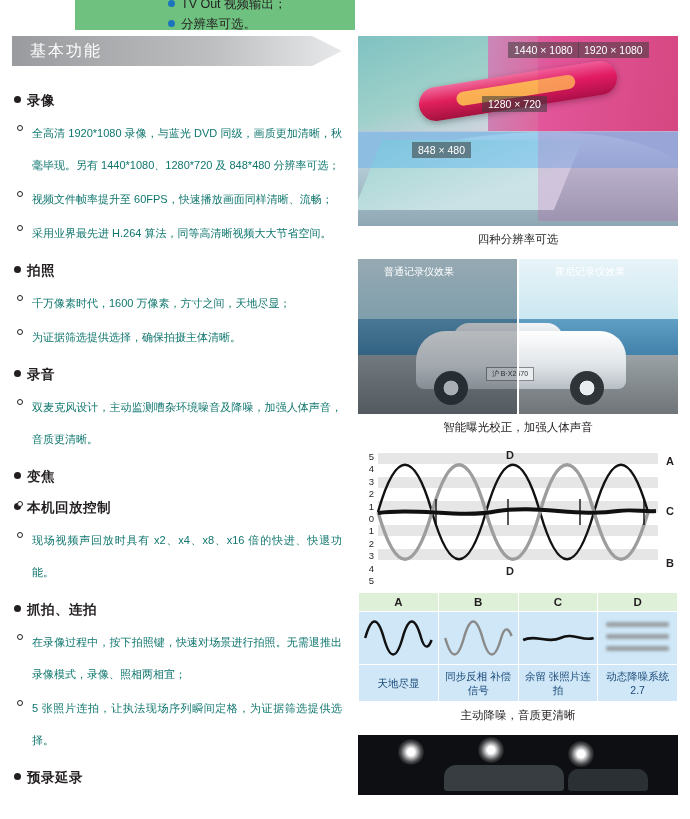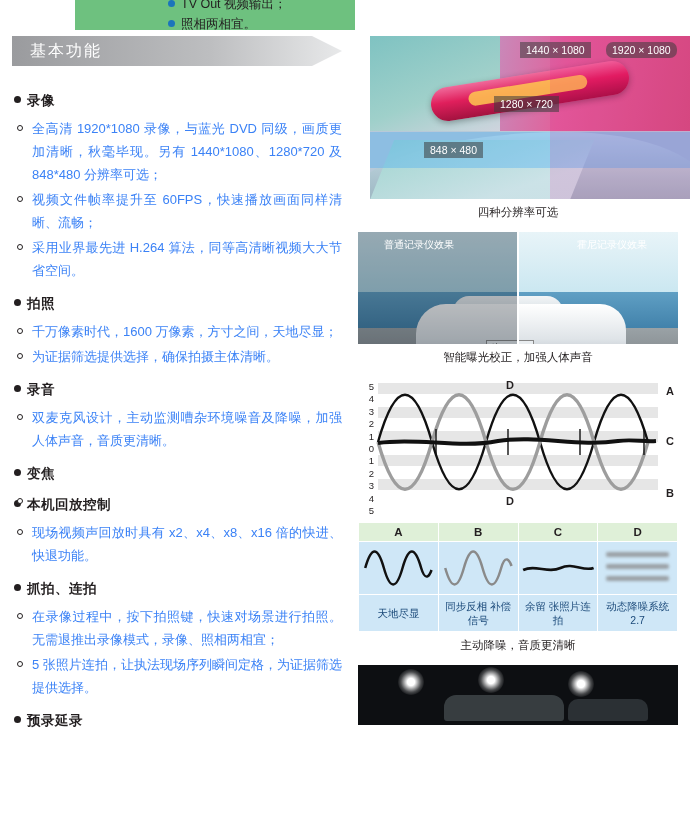--- a/index.html
+++ b/index.html
@@ -88,23 +88,23 @@
     display: inline-block;
     width: 7px; height: 7px;
     border-radius: 50%;
     background: #231f20;
     margin-right: 6px;
     vertical-align: 2px;
   }
   .item {
     position: relative;
     padding-left: 20px;
-    font-size: 13px;
-    line-height: 23px;
-    color: #3b82f6;
+    font-size: 11px;
+    line-height: 32px;
+    color: #0f766e;
     margin-bottom: 2px;
     text-align: justify;
   }
   .item .odot {
     position: absolute;
     left: 5px; top: 8px;
     width: 6px; height: 6px;
     border-radius: 50%;
     border: 1px solid #231f20;
     background: #fff;
@@ -120,24 +120,23 @@
   .caption {
     text-align: center;
     font-size: 11.5px;
     color: #231f20;
     margin: 6px 0 12px 0;
   }
 
   
   .fig1 {
     position: relative;
-    width: 320px; height: 163px;
+    width: 320px; height: 190px;
     overflow: hidden;
     background: #b7c9d8;
-    margin-left: 12px;
   }
   .fig1 .sky {
     position: absolute; left:0; top:0; width:320px; height:95px;
     background: linear-gradient(100deg,#8f7fb8 0%, #c58fbe 35%, #e0629b 60%, #d2527f 100%);
   }
   .fig1 .sky2 {
     position: absolute; left:0; top:0; width:130px; height:95px;
     background: linear-gradient(160deg,#7ec6c2 0%, #9fd4cb 60%, #cfd8e0 100%);
     opacity: .95;
   }
@@ -182,28 +181,28 @@
   }
   .tag {
     position: absolute;
     color: #ffffff;
     font-size: 10.5px;
     padding: 2px 6px;
     background: rgba(60,60,60,.55);
     white-space: nowrap;
   }
   .tag.t1 { left: 150px; top: 6px; }
-  .tag.t2 { left: 236px; top: 6px; border-radius: 7px; }
+  .tag.t2 { left: 220px; top: 6px; }
   .tag.t3 { left: 124px; top: 60px; }
   .tag.t4 { left: 54px; top: 106px; }
 
   
   .fig2 {
     position: relative;
-    width: 320px; height: 112px;
+    width: 320px; height: 155px;
     overflow: hidden;
     background: #7fb7cc;
   }
   .fig2 .skyl { position:absolute; left:0; top:0; width:160px; height:85px; background:linear-gradient(180deg,#cfe6ef 0%, #9fcfe0 100%);}
   .fig2 .skyr { position:absolute; left:160px; top:0; width:160px; height:85px; background:linear-gradient(180deg,#e8f4f8 0%, #bfe2ee 100%);}
   .fig2 .sea  { position:absolute; left:0; top:60px; width:320px; height:40px; background:linear-gradient(180deg,#5f9fc4 0%, #3f7fa8 100%);}
   .fig2 .road { position:absolute; left:0; top:96px; width:320px; height:59px; background:linear-gradient(180deg,#9aa2a6 0%, #6f7478 100%);}
   .fig2 .carbody {
     position:absolute; left:58px; top:72px; width:210px; height:58px;
     background: linear-gradient(180deg,#ffffff 0%, #dfe4e8 60%, #b7bec4 100%);
@@ -229,21 +228,21 @@
     position:absolute; left:159px; top:0; width:2px; height:155px; background:#ffffff;
   }
   .fig2 .dim {
     position:absolute; left:0; top:0; width:159px; height:155px;
     background: rgba(20,30,40,.30);
   }
   .fig2 .lbl {
     position:absolute; top:6px; font-size:10px; color:#ffffff;
   }
   .fig2 .lbl.l { left: 26px; }
-  .fig2 .lbl.r { left: 219px; }
+  .fig2 .lbl.r { left: 197px; }
 
   
   .fig3 {
     position: relative;
     width: 320px; height: 135px;
     background: #ffffff;
     margin-top: 2px;
   }
   .fig3 .axis-nums {
     position: absolute; left: 2px; top: 4px;
@@ -322,21 +321,21 @@
     background: #2f3438; border-radius: 10px 10px 3px 3px; opacity: .9;
   }
 </style>
 </head>
 <body>
 
 <div class="top-strip">
   <div class="greenband"></div>
   <div class="bullets">
     <div><span class="dotfill"></span><span>TV Out 视频输出；</span></div>
-    <div><span class="dotfill"></span><span>照相两相宜。</span></div>
+    <div><span class="dotfill"></span><span>分辨率可选。</span></div>
   </div>
 </div>
 
 <div class="ribbon">
   <svg class="bg" viewBox="0 0 330 30" preserveAspectRatio="none">
     <defs>
       <linearGradient id="gribbon" x1="0" y1="0" x2="1" y2="0">
         <stop offset="0%" stop-color="#9a9b9e"></stop>
         <stop offset="60%" stop-color="#bdbec0"></stop>
         <stop offset="100%" stop-color="#e8e9ea"></stop>

